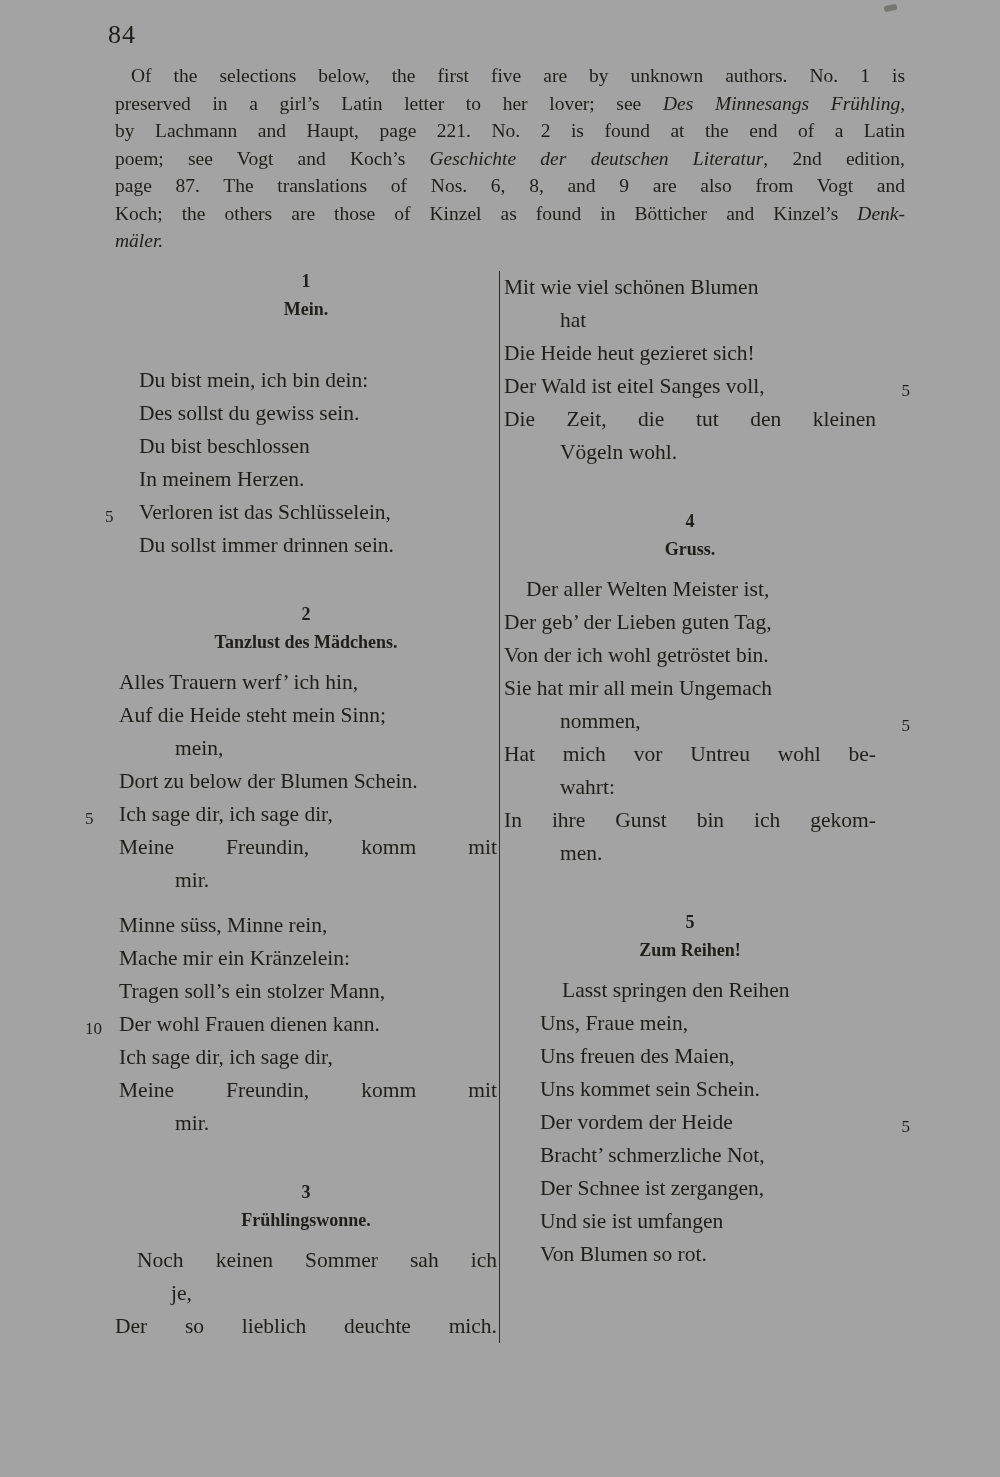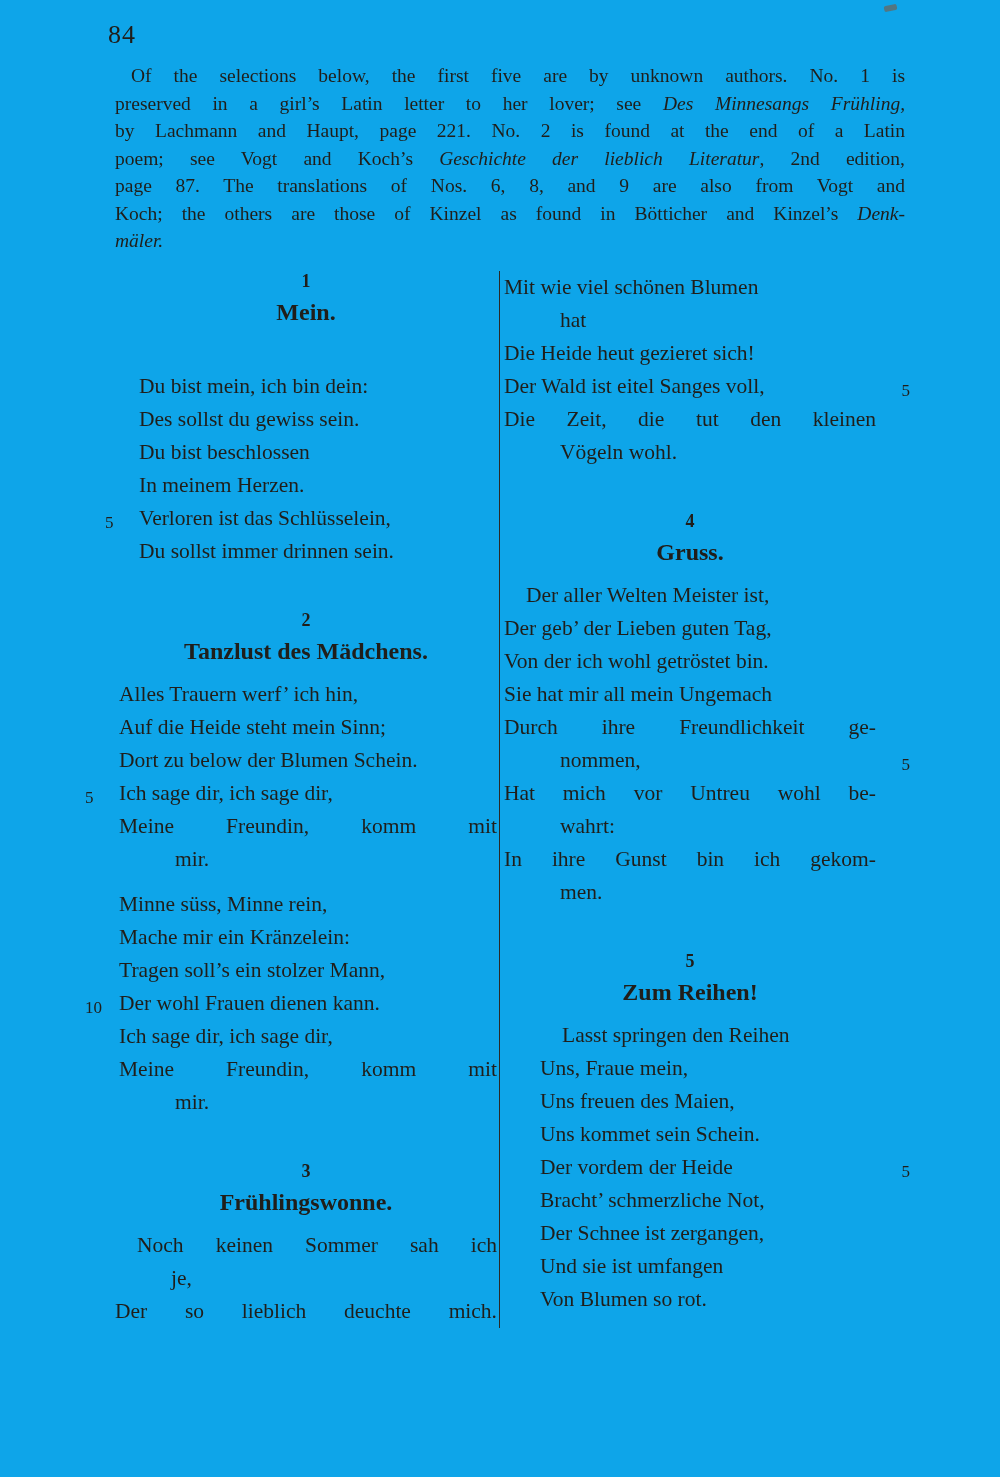--- a/index.html
+++ b/index.html
@@ -2,21 +2,21 @@
 <html><head>
 <meta charset="utf-8">
 <style>
   * { box-sizing: border-box; }
   html, body { margin: 0; padding: 0; background: #d8d5cc; }
   .page {
     position: relative;
     width: 1000px;
     height: 1477px;
     margin: 0 auto;
-    background: #0ea5e9;
+    background: #a3a3a3;
     color: #201e1a;
     font-family: "Liberation Serif", "DejaVu Serif", serif;
     overflow: hidden;
   }
   
   .speck {
     position: absolute;
     top: 5px; left: 884px;
     width: 13px; height: 6px;
     background: #6a675f;
@@ -58,21 +58,21 @@
   }
   .col-right { width: 372px; margin-left: 4px; }
   .poem { margin-bottom: 42px; }
   .poem:last-child { margin-bottom: 0; }
   .poem-number {
     text-align: center; font-weight: bold;
     font-size: 18px; margin-bottom: 7px;
   }
   .poem-title {
     text-align: center; font-weight: bold;
-    font-size: 24px; margin-bottom: 13px;
+    font-size: 18px; margin-bottom: 13px;
   }
   .stanza + .stanza { margin-top: 12px; }
   .line {
     position: relative;
     font-size: 21.5px;
     line-height: 33px;
   }
   .line.ind { padding-left: 56px; }
   .line.sm  { padding-left: 22px; }
   .line.j { text-align: justify; text-align-last: justify; }
@@ -91,21 +91,21 @@
   <div class="speck"></div>
 
   <header class="header">
     <span class="page-number">84</span>
   </header>
 
   <div class="intro">
       <div class="intro-line j first"><span>Of the selections below, the first five are by unknown authors. No. 1 is</span></div>
       <div class="intro-line j"><span>preserved in a girl’s Latin letter to her lover; see </span><em>Des Minnesangs Frühling,</em></div>
       <div class="intro-line j"><span>by Lachmann and Haupt, page 221. No. 2 is found at the end of a Latin</span></div>
-      <div class="intro-line j"><span>poem; see Vogt and Koch’s </span><em>Geschichte der lieblich Literatur</em><span>, 2nd edition,</span></div>
+      <div class="intro-line j"><span>poem; see Vogt and Koch’s </span><em>Geschichte der deutschen Literatur</em><span>, 2nd edition,</span></div>
       <div class="intro-line j"><span>page 87. The translations of Nos. 6, 8, and 9 are also from Vogt and</span></div>
       <div class="intro-line j"><span>Koch; the others are those of Kinzel as found in Bötticher and Kinzel’s </span><em>Denk-</em></div>
       <div class="intro-line"><em>mäler.</em></div>
     </div>
 
   <div class="columns">
     <div class="col-left">
         <section class="poem">
           <div class="poem-number">1</div>
           <div class="poem-title">Mein.</div>
@@ -117,20 +117,21 @@
             <div class="line"><span>Verloren ist das Schlüsselein,</span><span class="num">5</span></div>
             <div class="line"><span>Du sollst immer drinnen sein.</span></div>
           </div>
         </section>
         <section class="poem">
           <div class="poem-number">2</div>
           <div class="poem-title">Tanzlust des Mädchens.</div>
           <div class="stanza" style="padding-left: 4px;">
             <div class="line"><span>Alles Trauern werf’ ich hin,</span></div>
             <div class="line"><span>Auf die Heide steht mein Sinn;</span></div>
+            <div class="line ind"><span>mein,</span></div>
             <div class="line"><span>Dort zu below der Blumen Schein.</span></div>
             <div class="line"><span>Ich sage dir, ich sage dir,</span><span class="num">5</span></div>
             <div class="line j"><span>Meine Freundin, komm mit</span></div>
             <div class="line ind"><span>mir.</span></div>
           </div>
           <div class="stanza" style="padding-left: 4px;">
             <div class="line"><span>Minne süss, Minne rein,</span></div>
             <div class="line"><span>Mache mir ein Kränzelein:</span></div>
             <div class="line"><span>Tragen soll’s ein stolzer Mann,</span></div>
             <div class="line"><span>Der wohl Frauen dienen kann.</span><span class="num">10</span></div>
@@ -162,21 +163,20 @@
           </div>
         </section>
         <section class="poem">
           <div class="poem-number">4</div>
           <div class="poem-title">Gruss.</div>
           <div class="stanza">
             <div class="line sm"><span>Der aller Welten Meister ist,</span></div>
             <div class="line"><span>Der geb’ der Lieben guten Tag,</span></div>
             <div class="line"><span>Von der ich wohl getröstet bin.</span></div>
             <div class="line"><span>Sie hat mir all mein Ungemach</span></div>
-            <div class="line j"><span>Durch ihre Freundlichkeit ge-</span></div>
             <div class="line ind"><span>nommen,</span><span class="num">5</span></div>
             <div class="line j"><span>Hat mich vor Untreu wohl be-</span></div>
             <div class="line ind"><span>wahrt:</span></div>
             <div class="line j"><span>In ihre Gunst bin ich gekom-</span></div>
             <div class="line ind"><span>men.</span></div>
           </div>
         </section>
         <section class="poem">
           <div class="poem-number">5</div>
           <div class="poem-title">Zum Reihen!</div>

